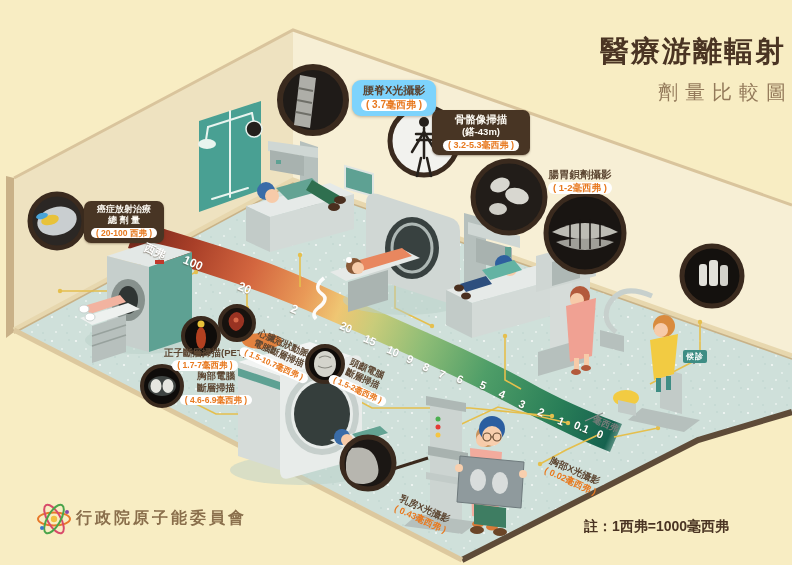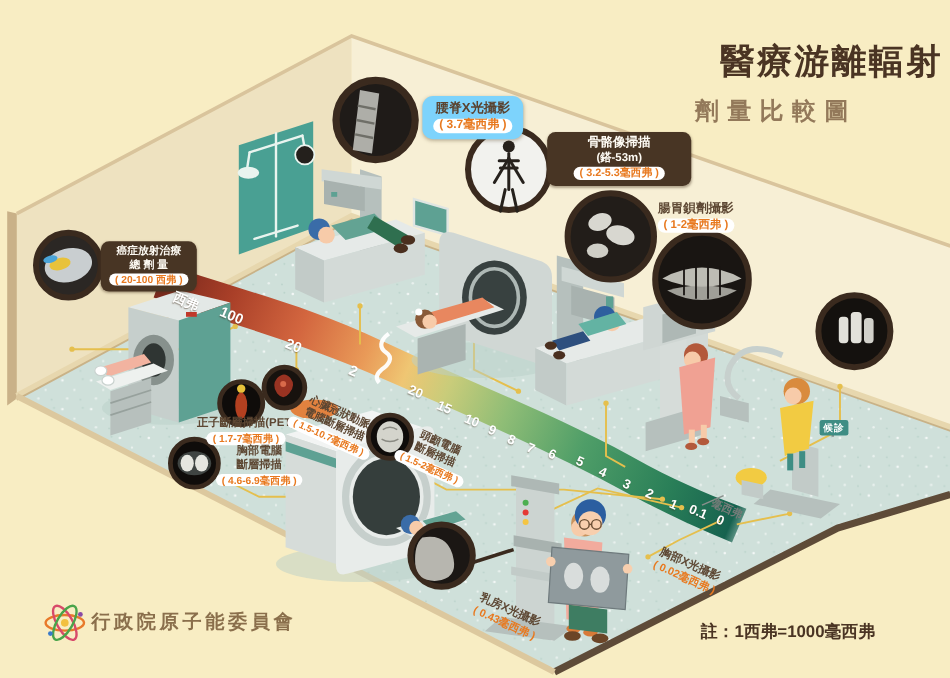--- a/index.html
+++ b/index.html
@@ -2,21 +2,21 @@
 <html><head>
 <meta charset="utf-8">
 <style>
   * { margin:0; padding:0; box-sizing:border-box; }
   html,body { background:#f8edc3; }
   .stage { position:relative; width:792px; height:565px; background:#f8edc3; overflow:hidden;
            font-family:"Liberation Sans","DejaVu Sans",sans-serif; }
   .abs { position:absolute; }
   .title-wrap { position:absolute; left:500px; top:32px; width:286px; text-align:right; }
   .title-main { font-size:29px; font-weight:bold; color:#4a3423; letter-spacing:2px; }
-  .title-sub  { font-size:20px; font-weight:bold; color:#93795a; letter-spacing:7px; margin-top:7px; margin-right:-7px;text-align:center; }
+  .title-sub  { font-size:20px; font-weight:normal; color:#93795a; letter-spacing:7px; margin-top:7px; margin-right:-7px; }
   .co { position:absolute; text-align:center; line-height:1.25; white-space:nowrap; }
   .co-dark { background:#483524; color:#fdfaf3; border-radius:7px; padding:3px 6px 4px; font-weight:bold;
              box-shadow:0 1px 2px rgba(70,50,30,.4); }
   .co-card { background:#7dd3fc; border-radius:9px; padding:4px 9px; color:#5a4330; font-weight:bold;
              box-shadow:0 1px 3px rgba(90,70,40,.35); }
   .co-floor { color:#5d4733; font-weight:bold; }
   .pill { display:inline-block; background:#fff; color:#e8791f; border-radius:8px; padding:0 5px;
           font-weight:bold; margin-top:1px; }
   .rot { transform:rotate(24deg); transform-origin:0 0; }
   .tick { position:absolute; color:#fff; font-weight:bold; font-size:11px; transform:rotate(23deg);
@@ -355,23 +355,23 @@
   <div>癌症放射治療</div>
   <div>總 劑 量</div>
   <div class="pill" style="font-size:8.5px">( 20-100 西弗 )</div>
 </div>
 
 <div class="co co-card" style="left:352px;top:80px;font-size:11px">
   <div>腰脊X光攝影</div>
   <div class="pill" style="font-size:10px">( 3.7毫西弗 )</div>
 </div>
 
-<div class="co co-dark" style="left:456px;top:110px;width:120px;font-size:10.5px">
+<div class="co co-dark" style="left:432px;top:110px;width:98px;font-size:10.5px">
   <div>骨骼像掃描</div>
-  <div style="font-size:9.5px">(鎝-53m)</div>
+  <div style="font-size:9.5px">(鎝-43m)</div>
   <div class="pill" style="font-size:9px">( 3.2-5.3毫西弗 )</div>
 </div>
 
 <div class="co co-floor" style="left:548px;top:168px;font-size:10.5px">
   <div>腸胃鋇劑攝影</div>
   <div class="pill" style="font-size:9.5px">( 1-2毫西弗 )</div>
 </div>
 
 
 

